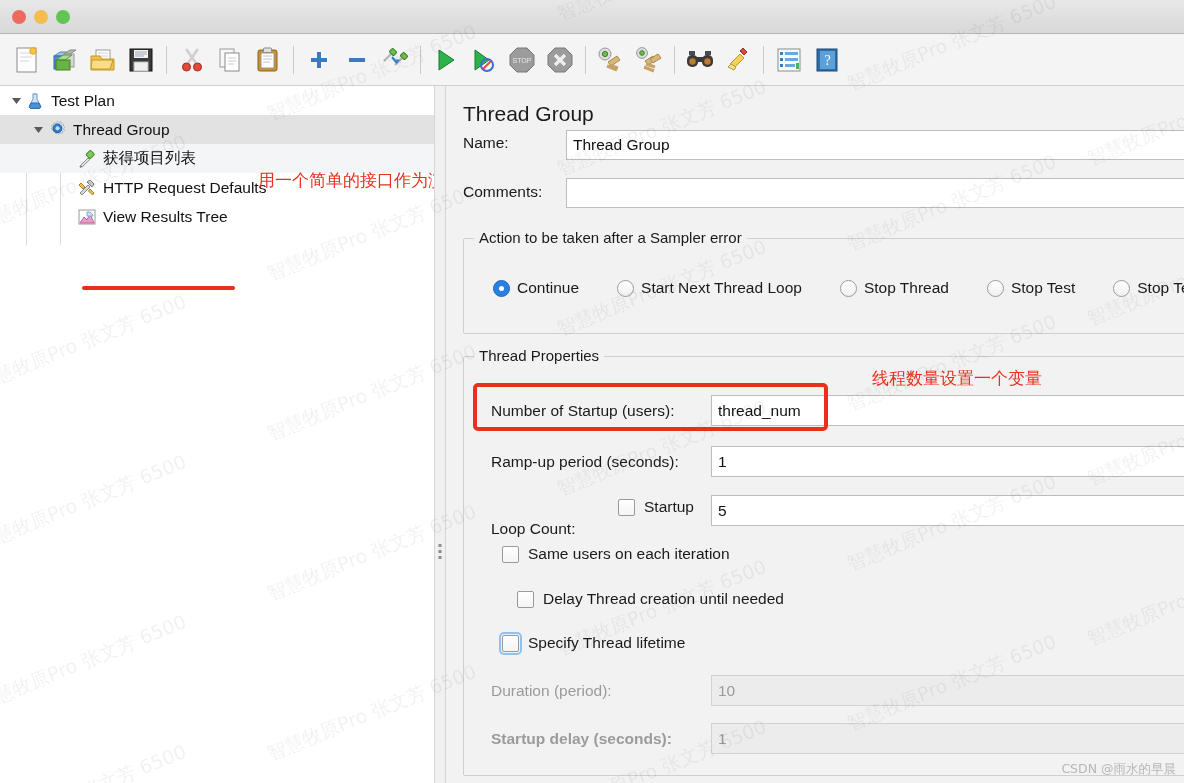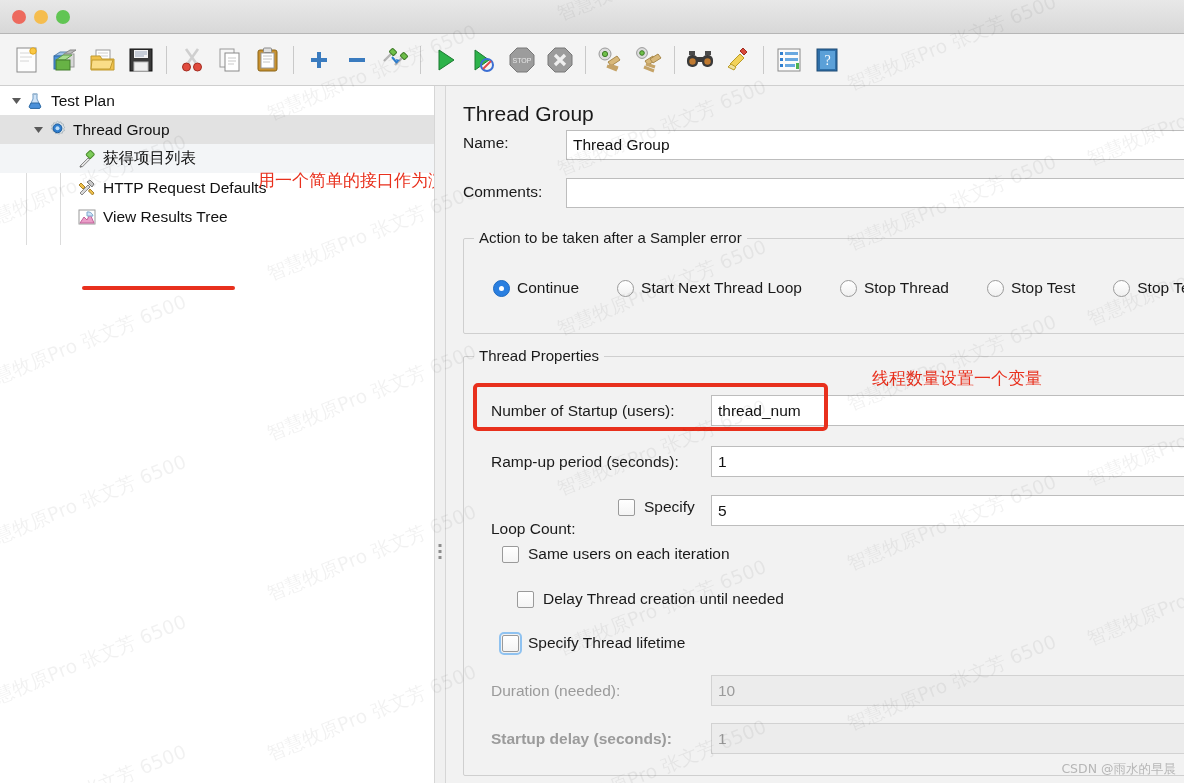--- a/index.html
+++ b/index.html
@@ -583,40 +583,40 @@
 
     <div class="flabel" style="position:absolute; left:45px; top:316px;">Number of Startup (users):</div>
     <div class="finput" style="position:absolute; left:265px; top:309px; width:520px; height:31px;">thread_num</div>
 
     <div class="flabel" style="position:absolute; left:45px; top:367px;">Ramp-up period (seconds):</div>
     <div class="finput" style="position:absolute; left:265px; top:360px; width:520px; height:31px;">1</div>
 
     <div class="flabel" style="position:absolute; left:45px; top:434px;">Loop Count:</div>
     <label class="cb-wrap" style="position:absolute; left:172px; top:412px;">
       <span class="cbox"></span>
-      <span class="cb-label">Specify</span>
+      <span class="cb-label">Startup</span>
     </label>
     <div class="finput" style="position:absolute; left:265px; top:409px; width:520px; height:31px;">5</div>
 
     <label class="cb-wrap" style="position:absolute; left:56px; top:459px;">
       <span class="cbox"></span>
       <span class="cb-label">Same users on each iteration</span>
     </label>
 
     <label class="cb-wrap" style="position:absolute; left:64px; top:504px;padding-left:7px;">
       <span class="cbox"></span>
       <span class="cb-label">Delay Thread creation until needed</span>
     </label>
 
     <label class="cb-wrap" style="position:absolute; left:56px; top:548px;">
       <span class="cbox focused"></span>
       <span class="cb-label">Specify Thread lifetime</span>
     </label>
 
-    <div class="flabel dim" style="position:absolute; left:45px; top:596px;">Duration (needed):</div>
+    <div class="flabel dim" style="position:absolute; left:45px; top:596px;">Duration (period):</div>
     <div class="finput disabled" style="position:absolute; left:265px; top:589px; width:520px; height:31px;">10</div>
 
     <div class="flabel dim" style="position:absolute; left:45px; top:644px;font-weight:bold;">Startup delay (seconds):</div>
     <div class="finput disabled" style="position:absolute; left:265px; top:637px; width:520px; height:31px;">1</div>
   </div>
 
   <div class="red-box" style="left:473px; top:383px; width:355px; height:48px;"></div>
   <div class="ann-text-2" style="left:872px; top:367px;">线程数量设置一个变量</div>
 
   <div class="wm-layer">

